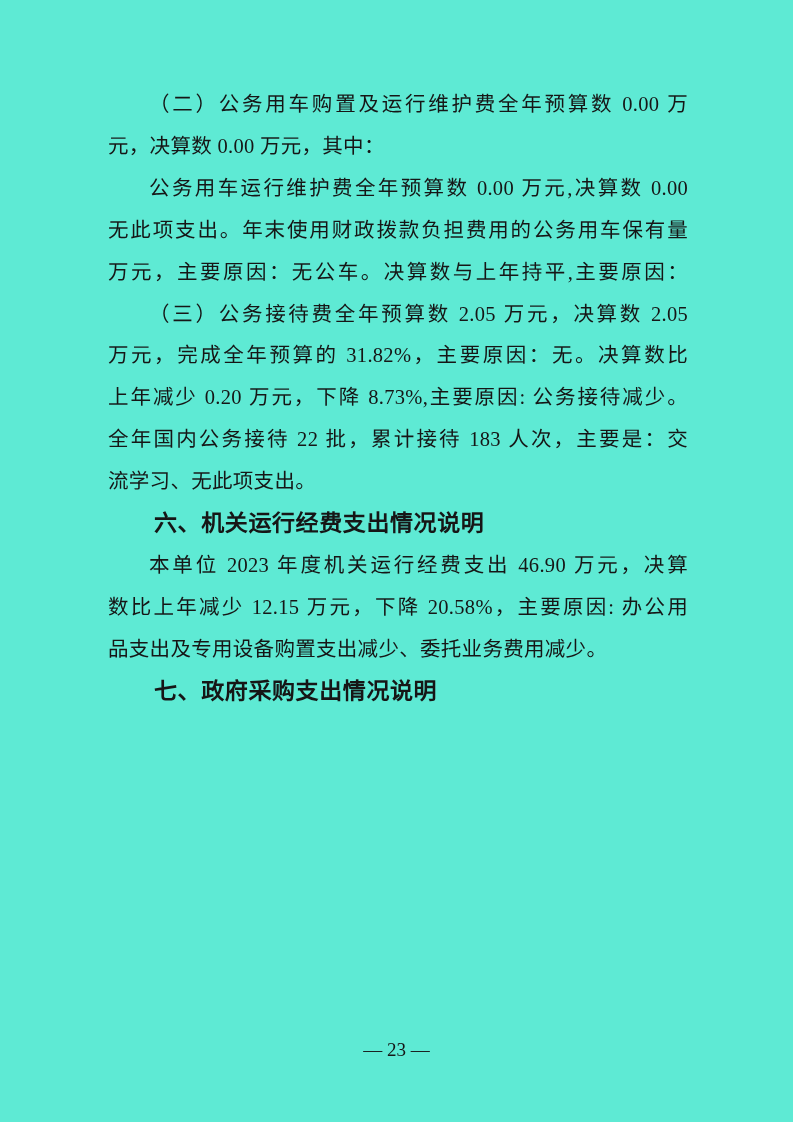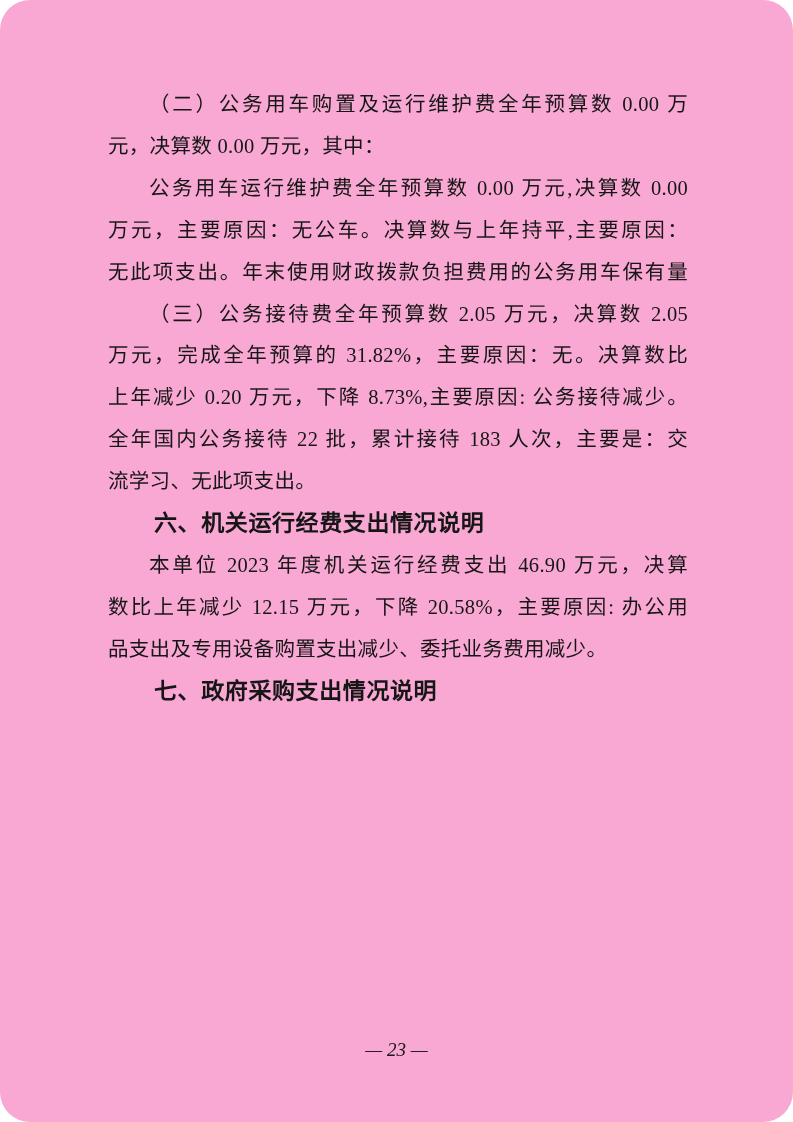--- a/index.html
+++ b/index.html
@@ -4,25 +4,24 @@
 <style>
   html, body {
     margin: 0;
     padding: 0;
     background: #ffffff;
   }
   .page {
     position: relative;
     width: 793px;
     height: 1122px;
-    background: #f9a8d4;
+    background: #5eead4;
     overflow: hidden;
     font-family: "Liberation Serif", "DejaVu Serif", serif;
     color: #161616;
-    border-radius: 30px;
   }
   .doc-body {
     position: absolute;
     left: 108px;
     top: 84px;
     width: 580px;
   }
   .line {
     font-size: 20.5px;
     line-height: 41.9px;
@@ -45,36 +44,35 @@
   .footer {
     position: absolute;
     left: 0;
     right: 0;
     top: 1036px;
     text-align: center;
     font-size: 19px;
     line-height: 28px;
     color: #161616;
     font-family: "Liberation Serif", "DejaVu Serif", serif;
-    font-style: italic;
   }
 </style>
 </head>
 <body>
 
 <div class="page">
   <div class="doc-body">
       <div class="block paragraph">
         <div class="line first fill">（二）公务用车购置及运行维护费全年预算数 0.00 万</div>
         <div class="line">元，决算数 0.00 万元，其中：</div>
       </div>
       <div class="block paragraph">
         <div class="line first fill">公务用车运行维护费全年预算数 0.00 万元,决算数 0.00</div>
+        <div class="line fill">无此项支出。年末使用财政拨款负担费用的公务用车保有量</div>
         <div class="line fill">万元，主要原因：无公车。决算数与上年持平,主要原因：</div>
-        <div class="line fill">无此项支出。年末使用财政拨款负担费用的公务用车保有量</div>
       </div>
       <div class="block paragraph">
         <div class="line first fill">（三）公务接待费全年预算数 2.05 万元，决算数 2.05</div>
         <div class="line fill">万元，完成全年预算的 31.82%，主要原因：无。决算数比</div>
         <div class="line fill">上年减少 0.20 万元，下降 8.73%,主要原因: 公务接待减少。</div>
         <div class="line fill">全年国内公务接待 22 批，累计接待 183 人次，主要是：交</div>
         <div class="line">流学习、无此项支出。</div>
       </div>
       <div class="block heading">
         <div class="line first">六、机关运行经费支出情况说明</div>

